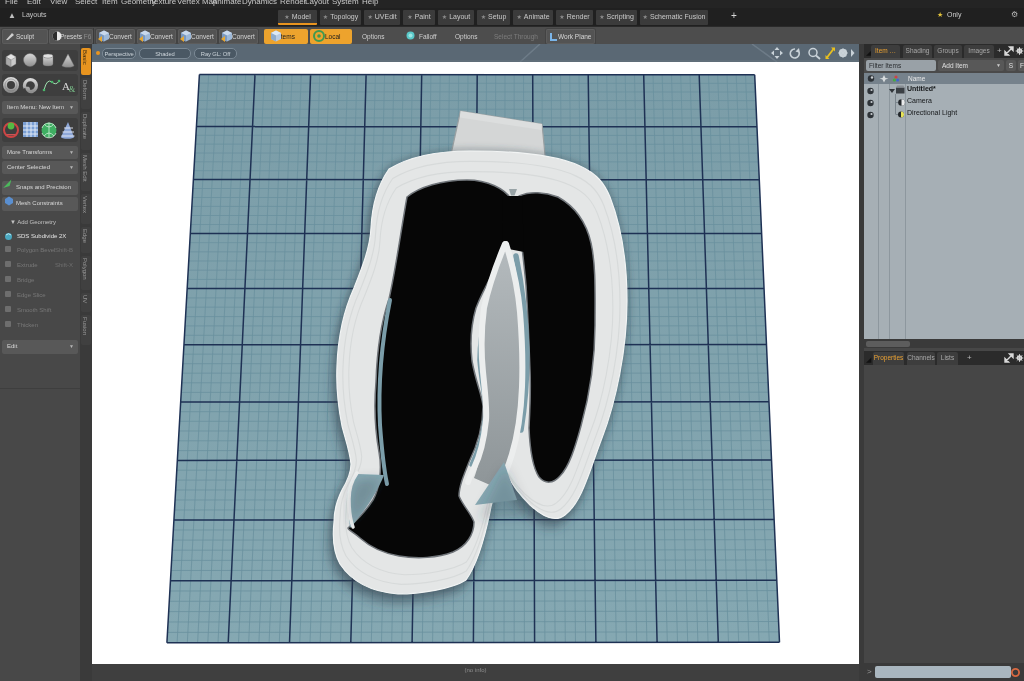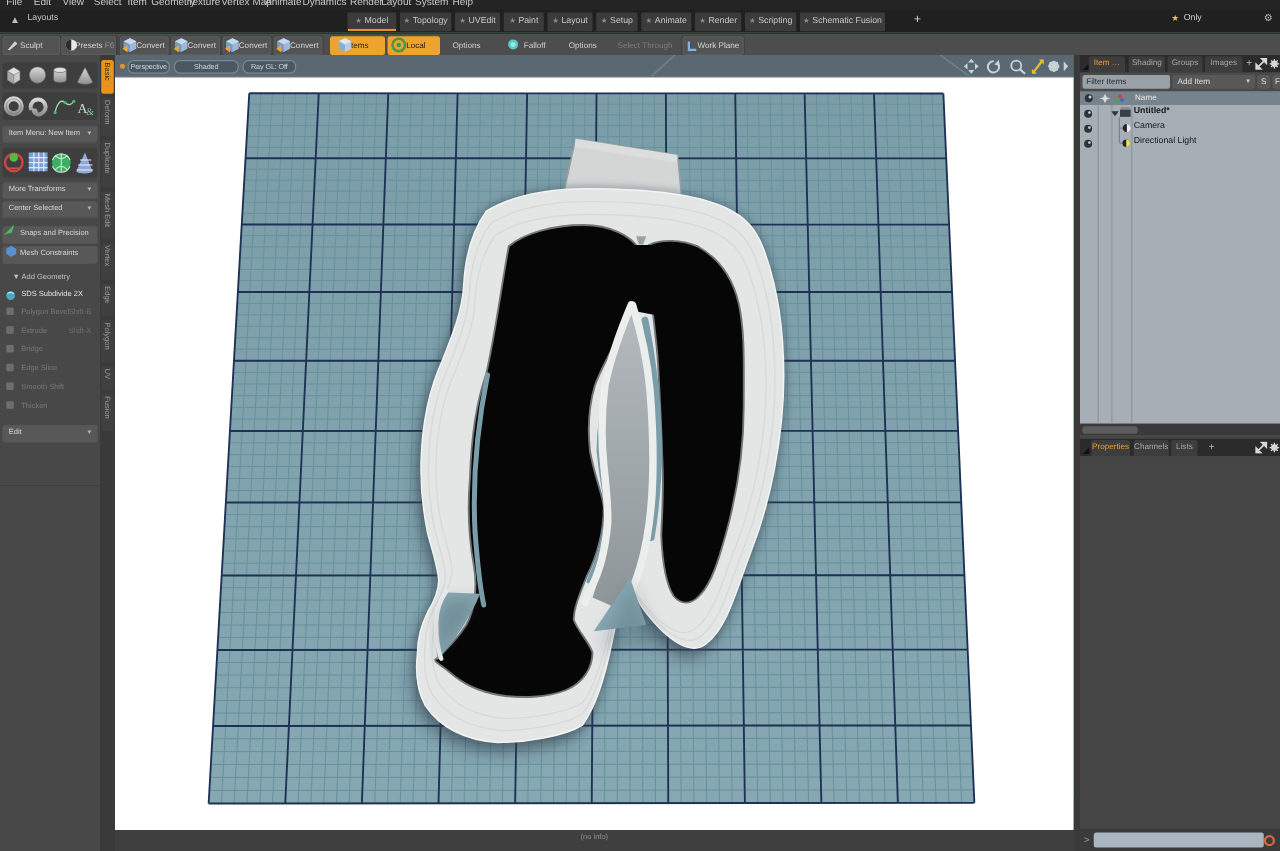--- a/index.html
+++ b/index.html
@@ -1,18 +1,18 @@
 <!DOCTYPE html>
 <html><head>
 <meta charset="utf-8">
 <style>
 *{margin:0;padding:0;box-sizing:border-box;}
 html,body{width:1024px;height:681px;overflow:hidden;background:#4a4a4a;font-family:"Liberation Sans",sans-serif;}
 .abs{position:absolute;}
-#stage{position:relative;width:1024px;height:638px;background:#22c55e;filter:blur(0.35px);}
+#stage{position:relative;width:1024px;height:638px;background:#e5e5e5;filter:blur(0.35px);}
 
 #menubar{left:0;top:0;width:1024px;height:8px;background:#242424;overflow:hidden;color:#c9c9c9;font-size:8px;}
 #menubar span{position:absolute;top:-3px;}
 
 #layoutbar{left:0;top:8px;width:1024px;height:18px;background:#202020;color:#c4c4c4;font-size:7px;}
 .ltab{position:absolute;top:2px;height:15px;background:#3b3b3b;color:#c9c9c9;font-size:7px;line-height:14px;text-align:center;border-radius:1px;}
 .ltab .st{color:#8a8a8a;font-size:6px;margin-right:2px;}
 .ltab.active{border-bottom:2px solid #e8941f;}
 
 #toolbar{left:0;top:26px;width:1024px;height:18px;background:#4d4d4d;border-top:1px solid #2a2a2a;color:#dcdcdc;font-size:6.5px;}

